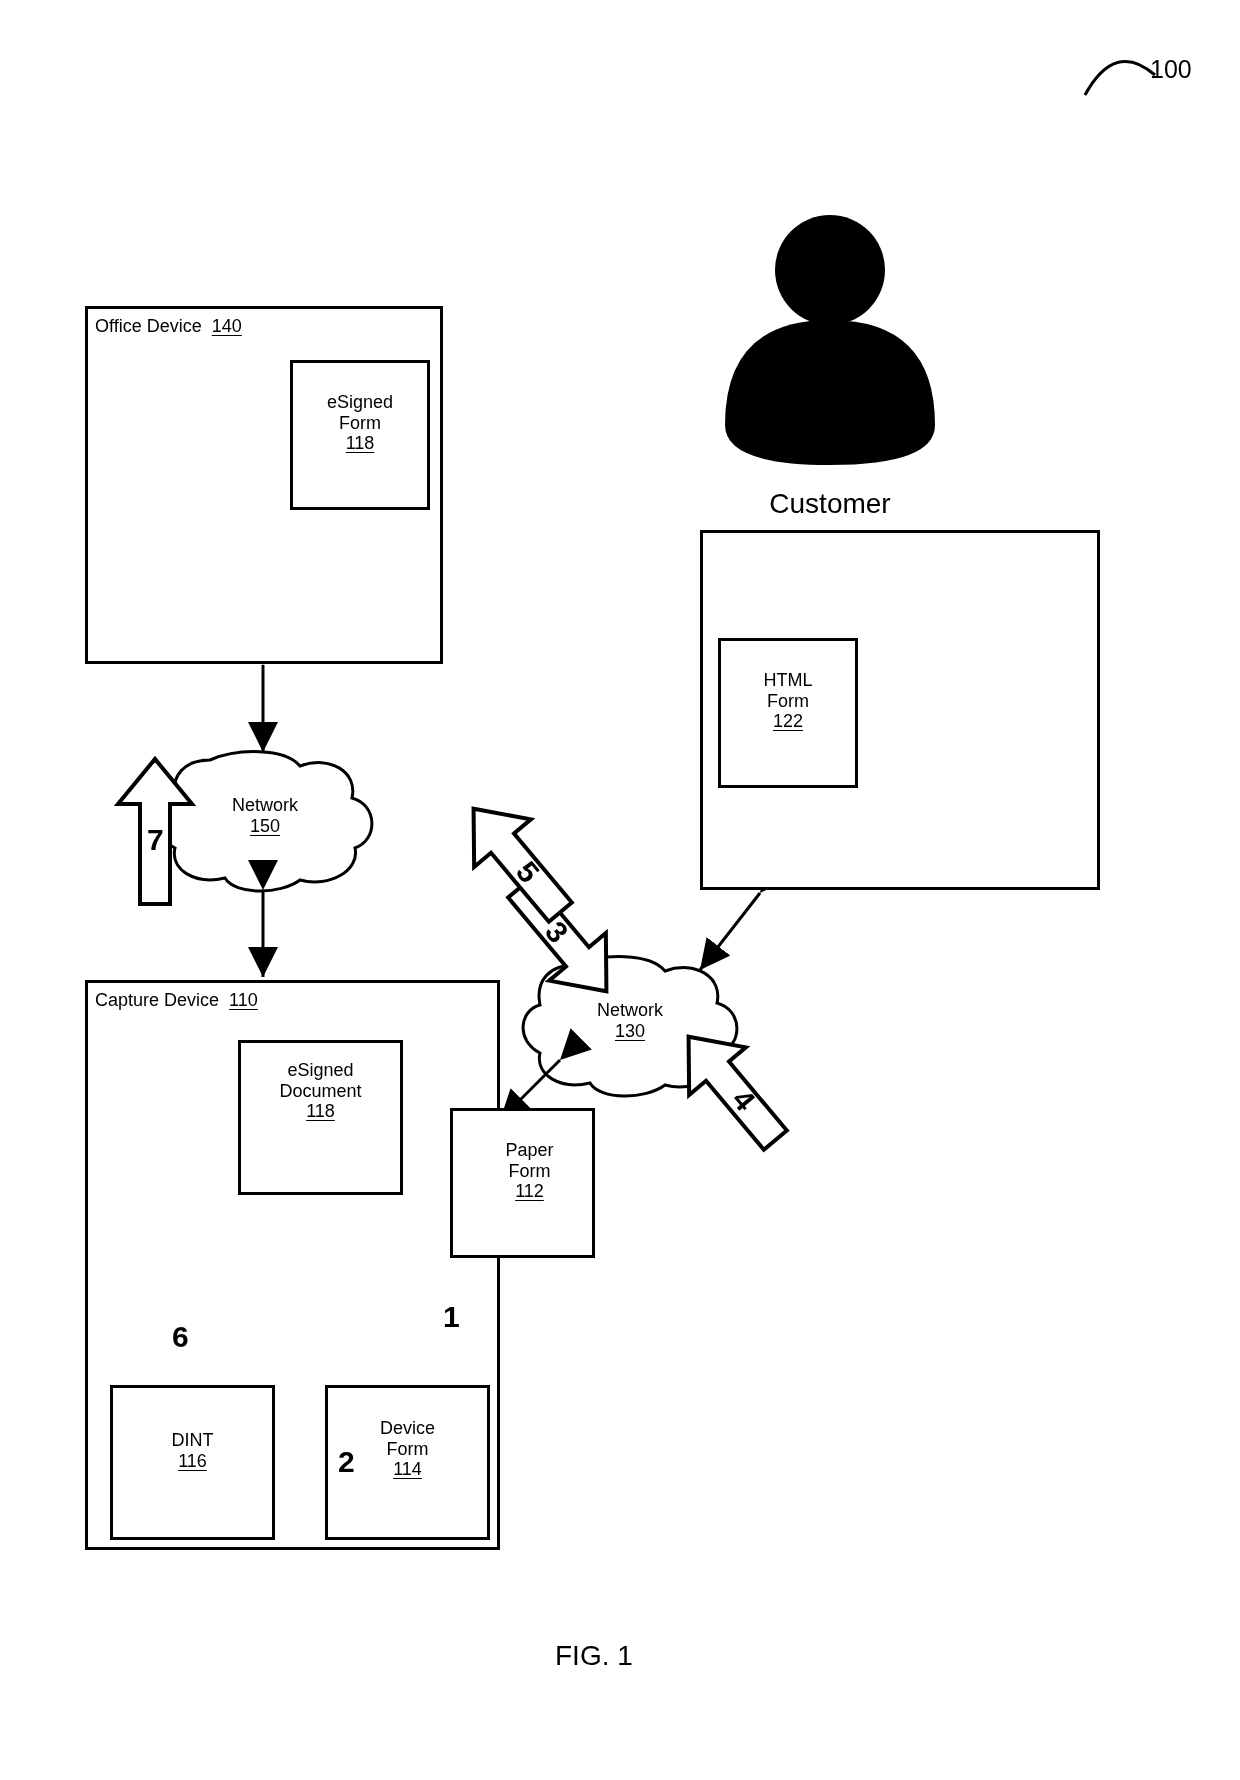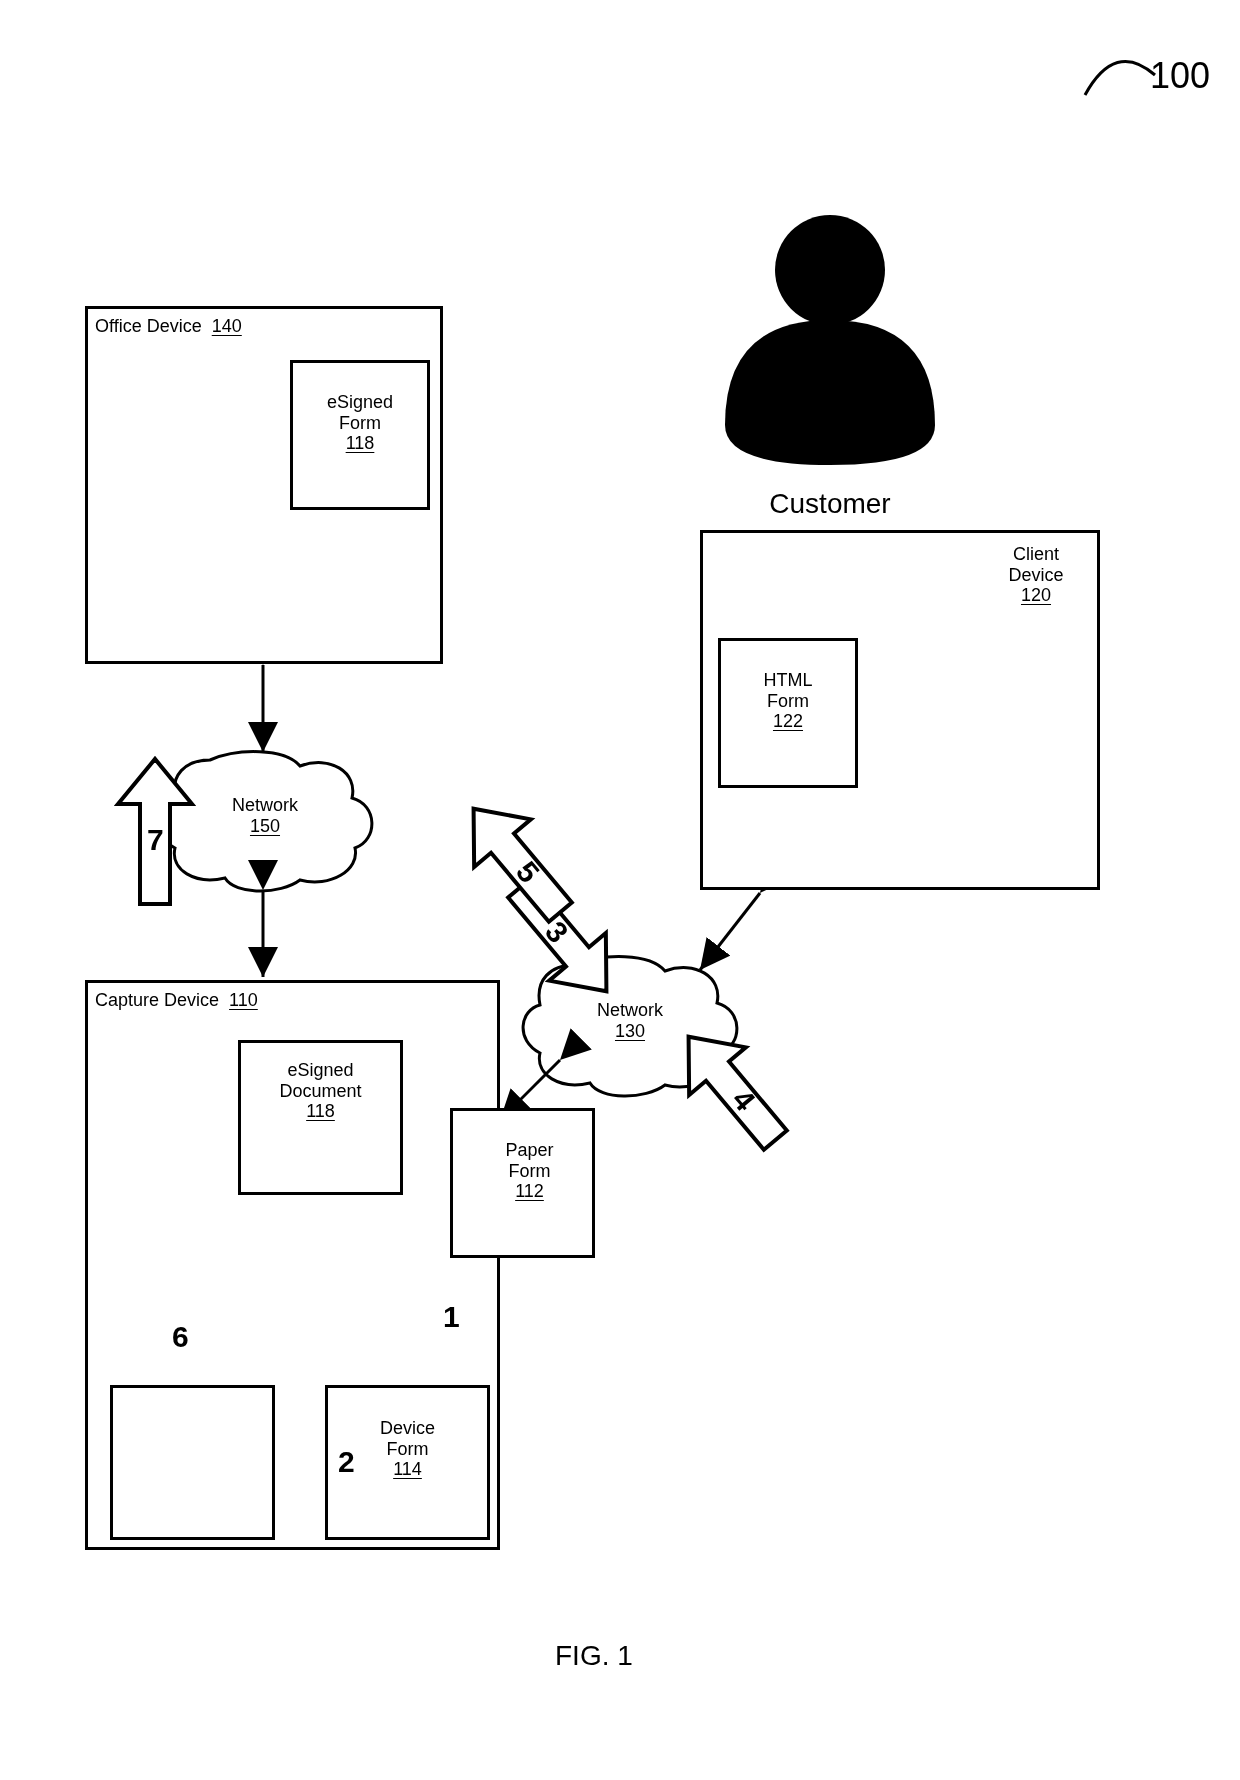--- a/index.html
+++ b/index.html
@@ -96,21 +96,21 @@
                L283,1275
                L235,1312
                L235,1290
                L215,1290
                Q195,1290 195,1310
                L195,1380 Z" fill="#fff" stroke="#000" stroke-width="4"></path>
     </g>
 
   </svg>
 
-  <div class="lbl" style="left:1150px; top:55px; font-size:36px;">
+  <div class="lbl" style="left:1150px; top:55px; font-size:25px;">
     <span>100</span>
   </div>
 
   <div class="lbl" style="left:760px; top:488px; width:140px; font-size:28px;">
     <span>Customer</span>
   </div>
 
   <div class="box" style="left:85px; top:306px; width:358px; height:358px;"></div>
   <div class="lbl" style="left:95px; top:316px; width:260px; text-align:left;">
     <span>Office Device</span>
@@ -136,20 +136,24 @@
   </div>
 
   <div class="box" style="left:238px; top:1040px; width:165px; height:155px;"></div>
   <div class="lbl" style="left:238px; top:1060px; width:165px;">
     <span style="white-space:pre-line;">eSigned
 Document</span><br>
     <span class="u">118</span>
   </div>
 
   <div class="box" style="left:110px; top:1385px; width:165px; height:155px;"></div>
+  <div class="lbl" style="left:110px; top:1430px; width:165px;">
+    <span>DINT</span><br>
+    <span class="u">116</span>
+  </div>
 
   <div class="box" style="left:325px; top:1385px; width:165px; height:155px;"></div>
   <div class="lbl" style="left:325px; top:1418px; width:165px;">
     <span style="white-space:pre-line;">Device
 Form</span><br>
     <span class="u">114</span>
   </div>
 
   <div class="box" style="left:450px; top:1108px; width:145px; height:150px;"></div>
   <div class="lbl" style="left:450px; top:1140px; width:159px;">
@@ -157,25 +161,20 @@
 Form</span><br>
     <span class="u">112</span>
   </div>
 
   <div class="lbl" style="left:565px; top:1000px; width:130px;">
     <span>Network</span><br>
     <span class="u">130</span>
   </div>
 
   <div class="box" style="left:700px; top:530px; width:400px; height:360px;"></div>
-  <div class="lbl" style="left:986px; top:544px; width:100px;">
-    <span style="white-space:pre-line;">Client
-Device</span><br>
-    <span class="u">120</span>
-  </div>
 
   <div class="box" style="left:718px; top:638px; width:140px; height:150px;"></div>
   <div class="lbl" style="left:718px; top:670px; width:140px;">
     <span style="white-space:pre-line;">HTML
 Form</span><br>
     <span class="u">122</span>
   </div>
 
   <div class="lbl fnum" style="left:443px; top:1300px;"><span>1</span></div>
   <div class="lbl fnum" style="left:338px; top:1445px;"><span>2</span></div>

